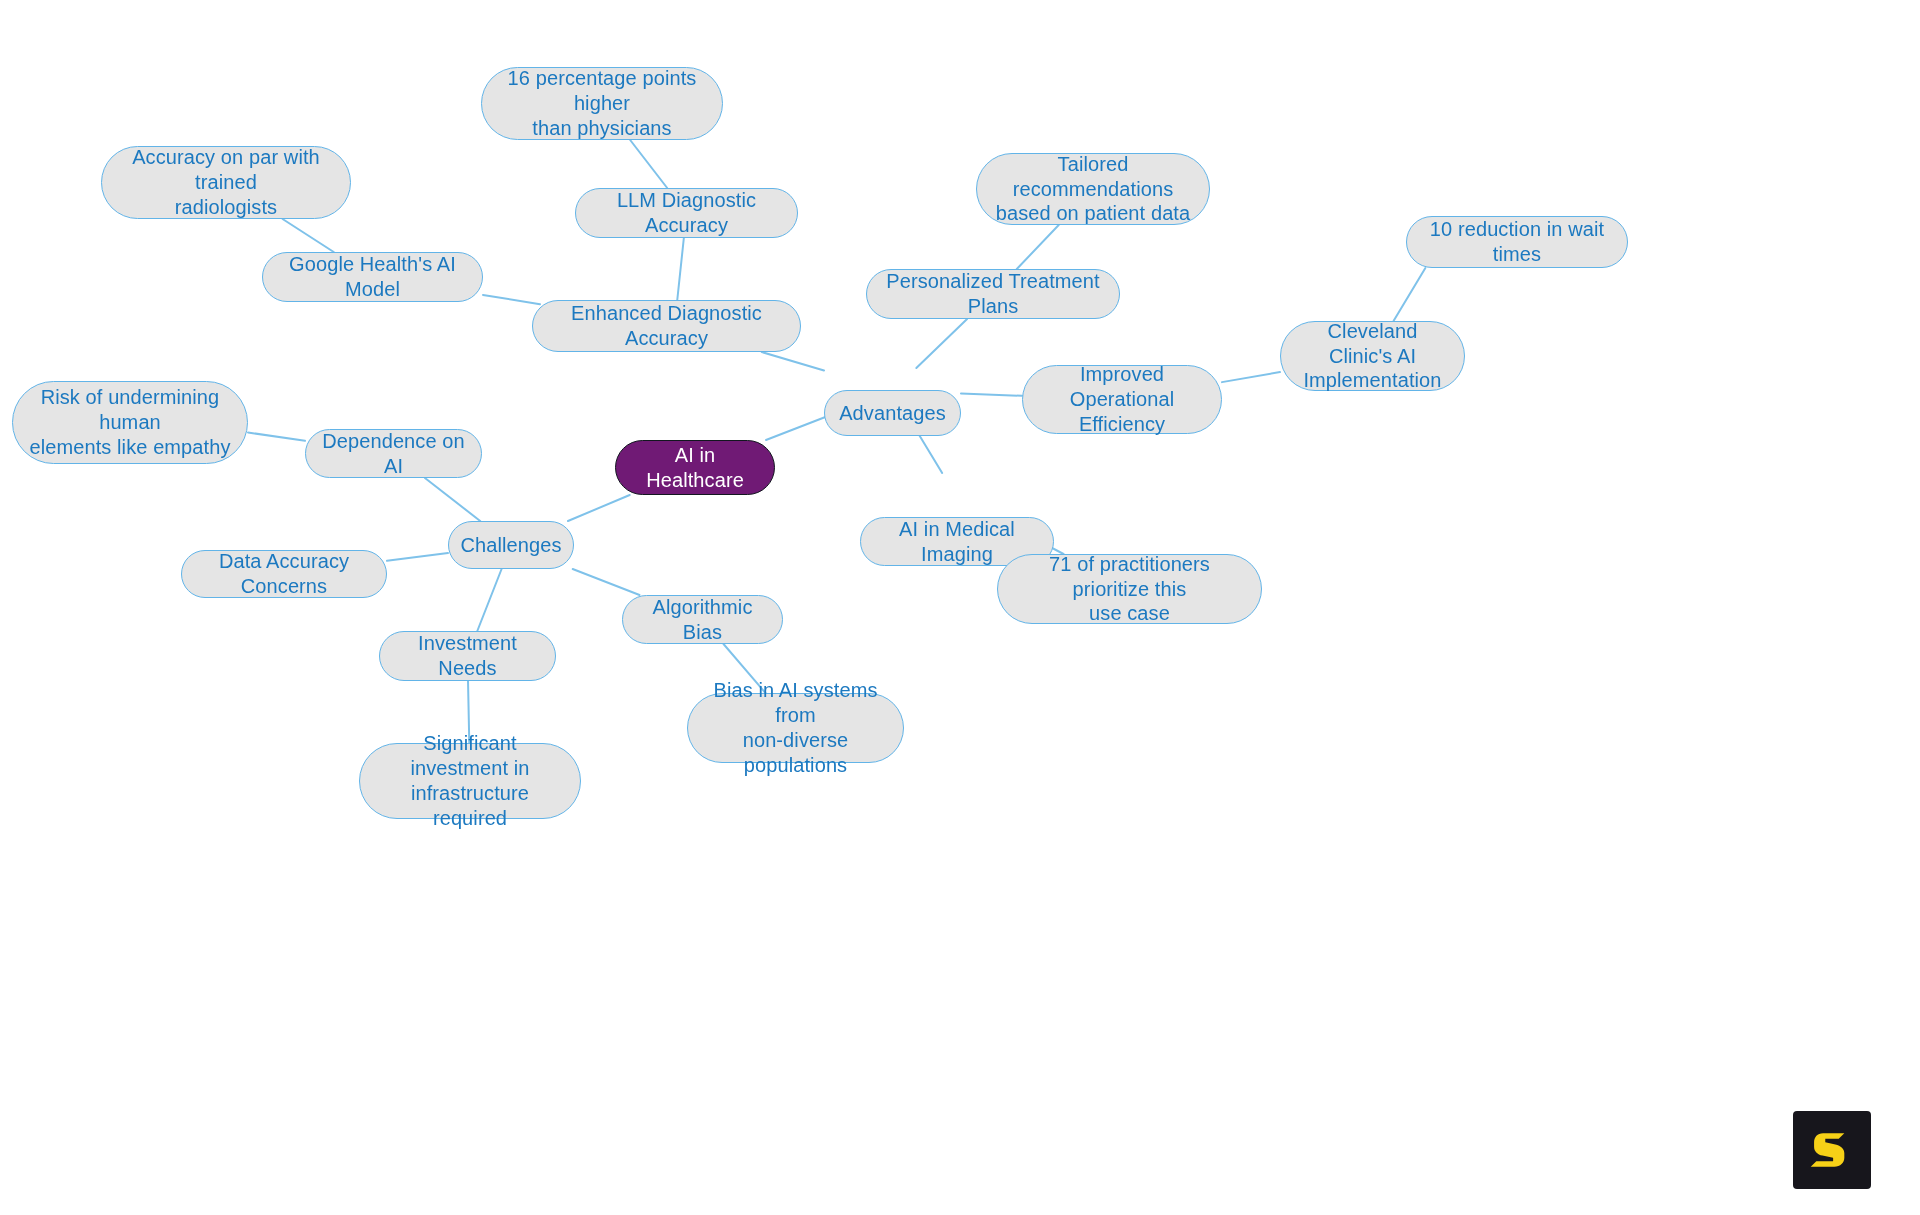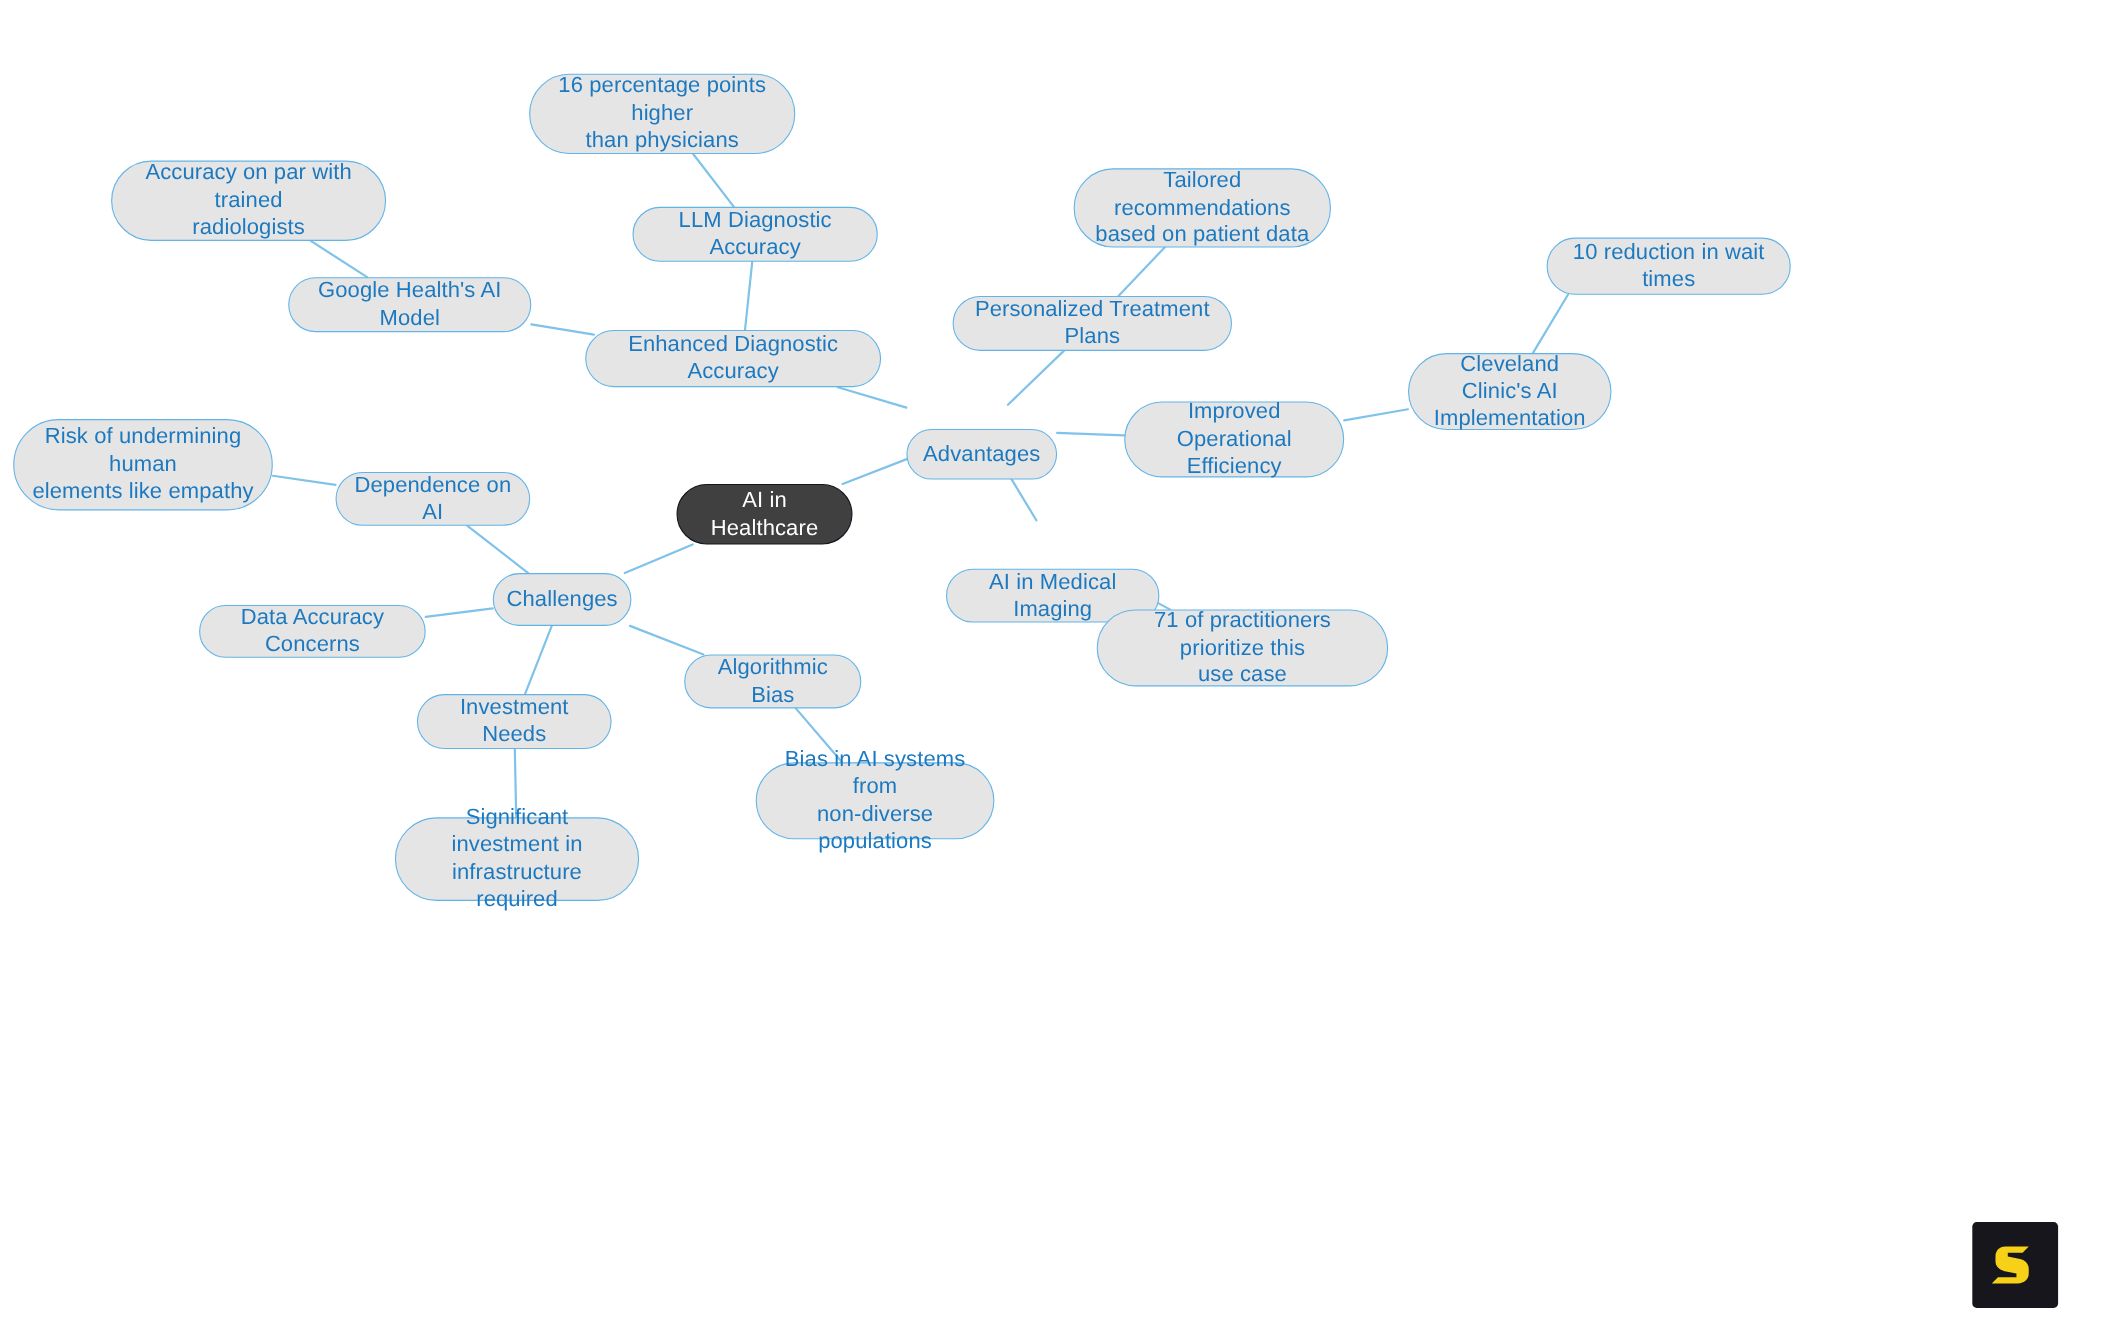--- a/index.html
+++ b/index.html
@@ -40,21 +40,21 @@
     border: 1.6px solid #62B4E8;
     color: #1C79C0;
     font-size: 20px;
     line-height: 1.24;
     letter-spacing: 0.1px;
     padding: 4px 14px;
     white-space: pre-line;
     z-index: 2;
   }
   .node.root {
-    background: #404040;
+    background: #701a75;
     border: 1.6px solid #12161F;
     color: #FFFFFF;
     font-size: 20px;
   }
   #brand-logo {
     position: absolute;
     background: #17161C;
     border-radius: 4px;
     display: flex;
     align-items: center;

